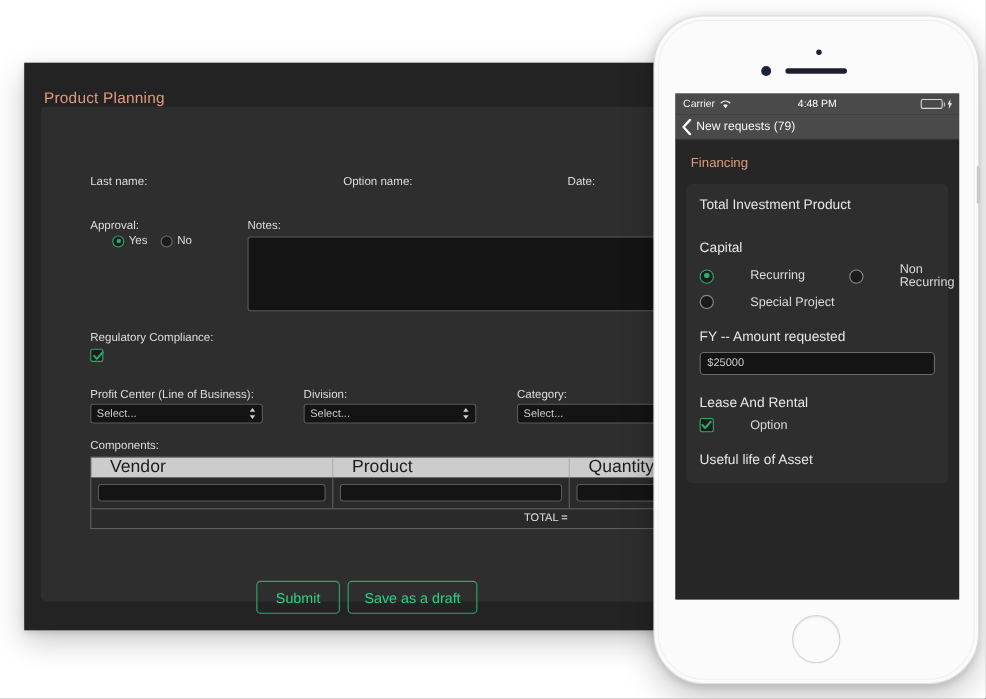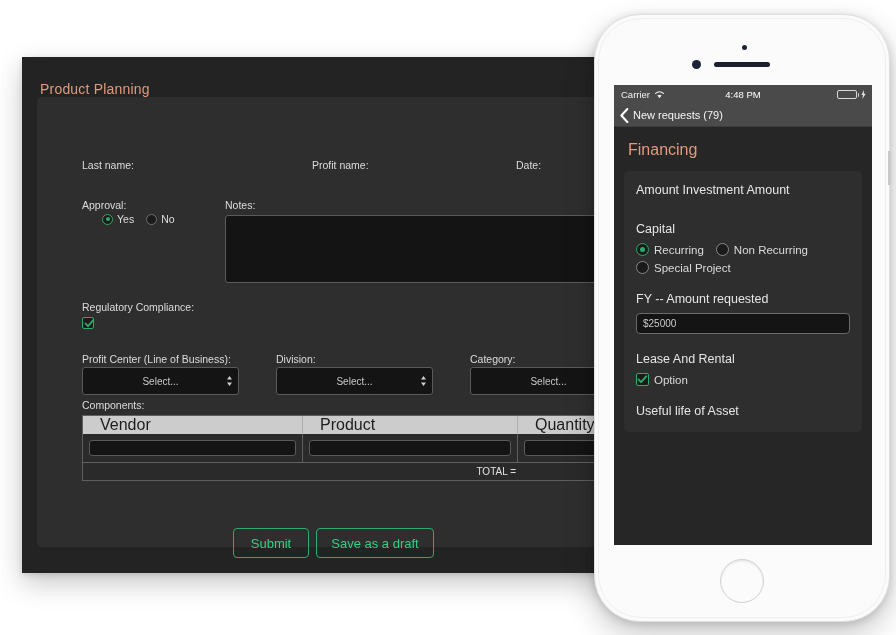--- a/index.html
+++ b/index.html
@@ -90,29 +90,28 @@
     box-sizing: border-box;
     background: #1b1b1b;
     border: 1px solid #2ea96c;
     border-radius: 2px;
   }
   .chk svg { position: absolute; left: 1px; top: 0px; }
 
   
   .sel {
     position: absolute;
-    height: 28px;
+    height: 18px;
     background: #141414;
     border: 1px solid #5a5a5a;
     border-radius: 3px;
     box-sizing: border-box;
     display: flex;
     align-items: center;
     padding: 0 5px;
-    justify-content: center;
   }
   .sel-text { font-size: 10px; color: #c8c8c8; }
   .sel-arrows {
     position: absolute; right: 5px; top: 50%;
     transform: translateY(-50%);
     display: flex; flex-direction: column; line-height: 0;
   }
 
   
   .comp-table {
@@ -266,21 +265,21 @@
   }
   .nav-title { font-size: 11px; color: #f4f4f4; margin-left: 4px; }
 
   .screen-body {
     position: absolute;
     left: 0; right: 0; top: 42px; bottom: 0;
     background: #262626;
     overflow: hidden;
   }
   .fin-title {
-    font-size: 16px; color: #e09a7e;
+    font-size: 12px; color: #e09a7e;
     margin: 14px 0 0 14px;
   }
   .fin-card {
     margin: 12px 10px 0 10px;
     background: #2e2e2e;
     border-radius: 5px;
     padding: 12px 12px 14px 12px;
   }
   .fin-label {
     font-size: 12.5px; color: #e6e6e6;
@@ -291,21 +290,21 @@
     background: #141414;
     border: 1px solid #6a6a6a;
     border-radius: 4px;
     display: flex; align-items: center;
     padding-left: 6px;
     font-size: 10px;
     color: #c9c9c9;
     box-sizing: border-box;
   }
   .fin-gap { height: 18px; }
-  .fin-radio-row { display: flex; align-items: center; margin-top: 2px; }
+  .fin-radio-row { display: flex; align-items: center; margin-top: 2px; gap: 28px; }
   .fin-radio {
     width: 13px; height: 13px; border-radius: 50%;
     box-sizing: border-box;
     background: #1b1b1b;
     border: 1.5px solid #8a8a8a;
     position: relative; flex: 0 0 auto;
   }
   .fin-radio.on { border-color: #2ea96c; }
   .fin-radio.on::after {
     content: ""; position: absolute;
@@ -345,21 +344,21 @@
 
 <div id="stage">
 
   <div class="desktop-window">
 
     <div class="desktop-title">Product Planning</div>
 
     <div class="form-panel">
 
       <div class="lbl" style="left:45px; top:62px;">Last name:</div>
-      <div class="lbl" style="left:275px; top:62px;">Profit name:</div>
+      <div class="lbl" style="left:275px; top:62px;">Option name:</div>
       <div class="lbl" style="left:479px; top:62px;">Date:</div>
 
       <div class="lbl" style="left:45px; top:102px;">Approval:</div>
 
       <div class="radio-row" style="left:45px; top:116px;">
         <div class="radio-item">
           <span class="radio-dot on"></span>
           <span class="radio-label">Yes</span>
         </div>
         <div class="radio-item">
@@ -483,21 +482,21 @@
         </span>
         <span class="nav-title">New requests (79)</span>
       </div>
 
       <div class="screen-body">
 
         <div class="fin-title">Financing</div>
 
         <div class="fin-card">
 
-          <div class="fin-label">Amount Investment Amount</div>
+          <div class="fin-label">Total Investment Product</div>
 
           <div class="fin-gap"></div>
 
           <div class="fin-label">Capital</div>
           <div class="fin-radio-row">
             <span class="fin-radio on"></span>
             <span class="fin-radio-lbl">Recurring</span>
             <span class="fin-radio"></span>
             <span class="fin-radio-lbl">Non Recurring</span>
           </div>

